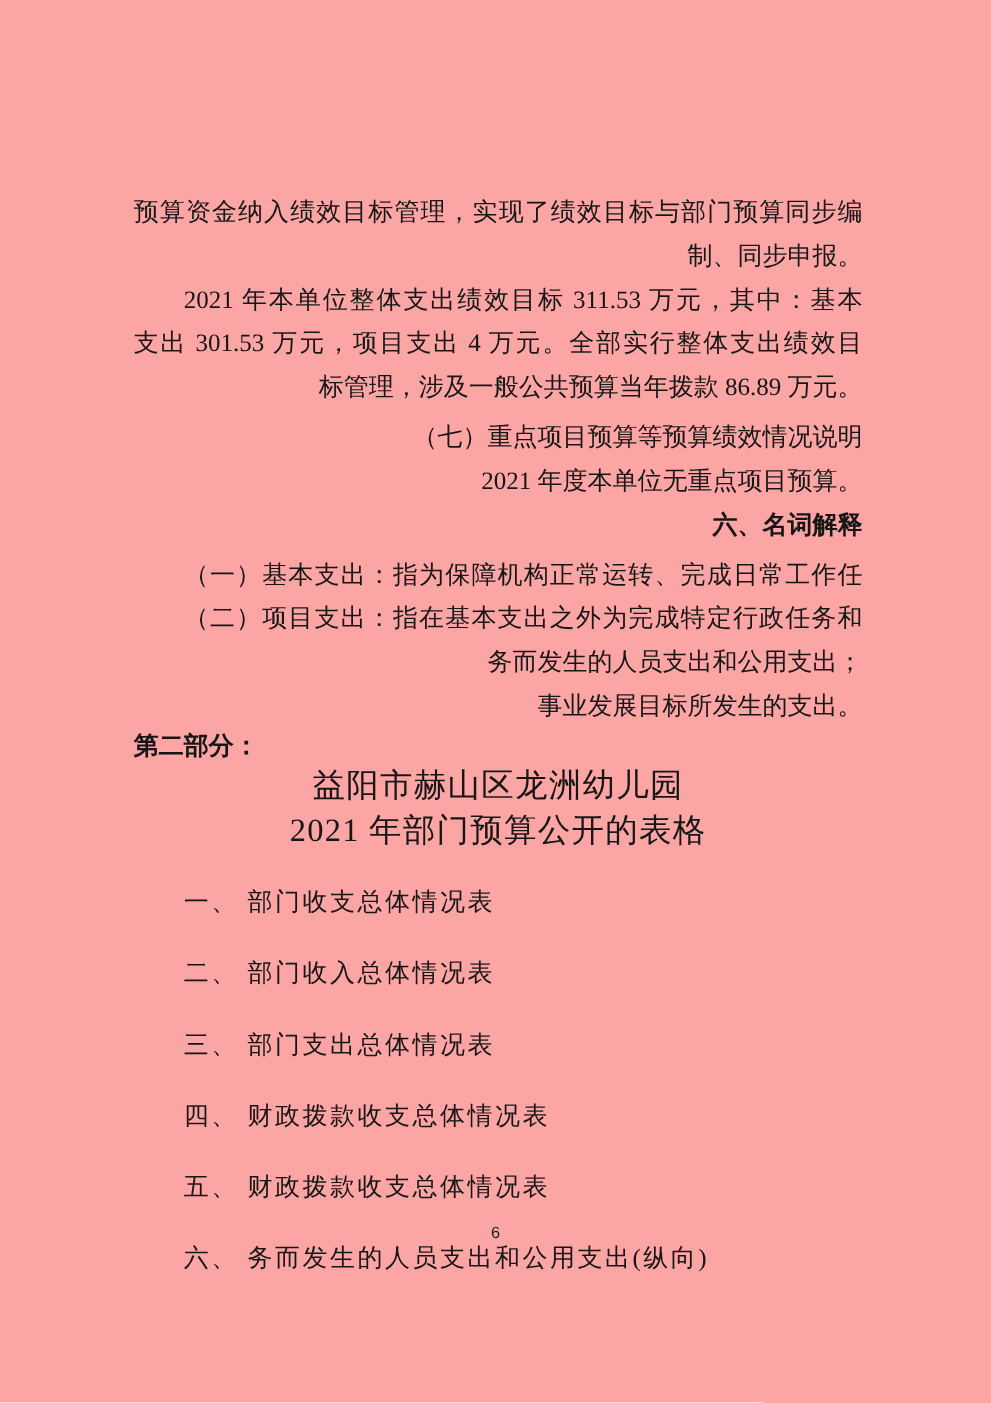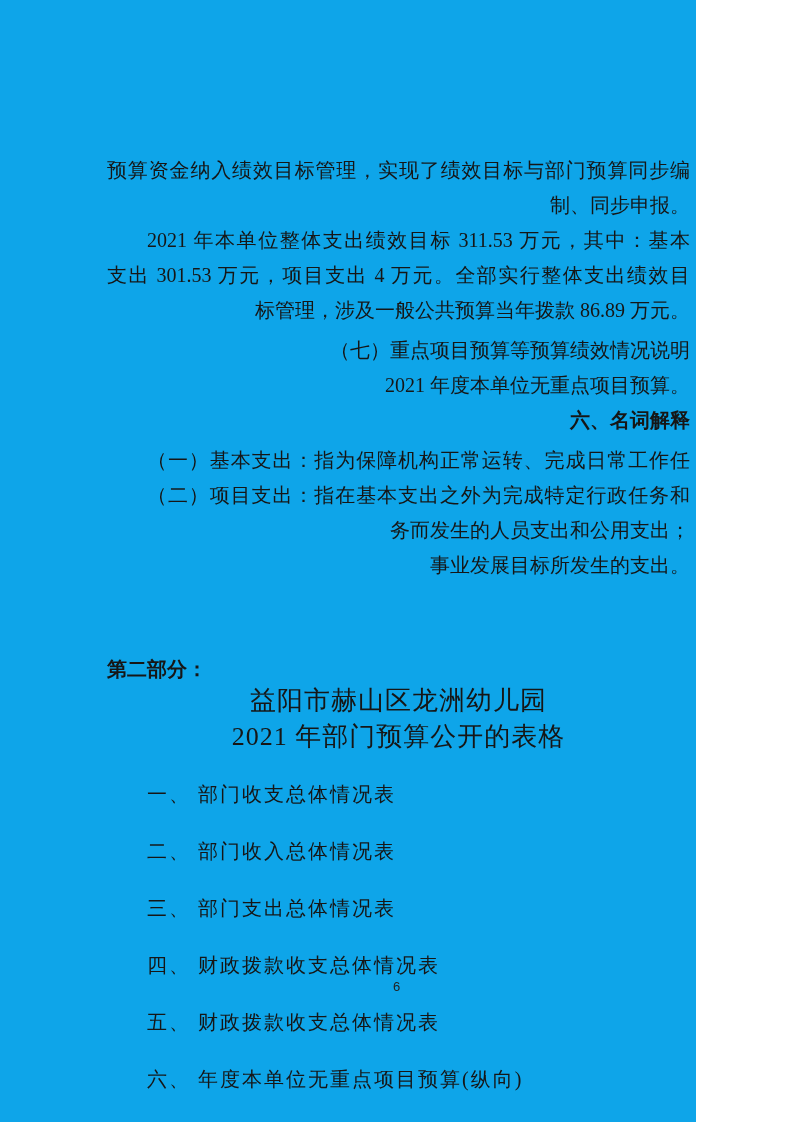--- a/index.html
+++ b/index.html
@@ -7,23 +7,23 @@
   body {
     width: 793px;
     height: 1122px;
     position: relative;
     font-family: "Liberation Serif", "DejaVu Serif", serif;
     color: #161616;
   }
   .page {
     position: absolute;
     left: 0; top: 0;
-    width: 696px;
+    width: 793px;
     height: 1122px;
-    background: #0ea5e9;
+    background: #fca5a5;
     overflow: hidden;
   }
   .content {
     position: absolute;
     left: 107px;
     top: 153px;
     width: 583px;
   }
   .line {
     font-size: 20px;
@@ -36,21 +36,20 @@
     text-align: justify;
     text-align-last: justify;
   }
   .line.indent { padding-left: 40px; }
   .line.gap { margin-top: 5px; }
   .heading-hei {
     font-family: Liberation Sans, sans-serif;
     font-weight: bold;
   }
   .part2-label {
-    margin-top: 72px;
     font-size: 20px;
     line-height: 28px;
     height: 28px;
     text-align: left;
   }
   .doc-title {
     font-size: 26px;
     line-height: 36px;
     height: 36px;
     font-weight: normal;
@@ -108,21 +107,21 @@
 
     <h1 class="doc-title">益阳市赫山区龙洲幼儿园</h1>
     <h1 class="doc-title">2021 年部门预算公开的表格</h1>
 
     <ul class="table-list">
       <li class="table-list-item">一、 部门收支总体情况表</li>
       <li class="table-list-item">二、 部门收入总体情况表</li>
       <li class="table-list-item">三、 部门支出总体情况表</li>
       <li class="table-list-item">四、 财政拨款收支总体情况表</li>
       <li class="table-list-item">五、 财政拨款收支总体情况表</li>
-      <li class="table-list-item">六、 年度本单位无重点项目预算(纵向)</li>
+      <li class="table-list-item">六、 务而发生的人员支出和公用支出(纵向)</li>
     </ul>
 
   </main>
 
   <footer class="page-footer">
     <span class="page-number">6</span>
   </footer>
 </div>
 
 </body></html>

